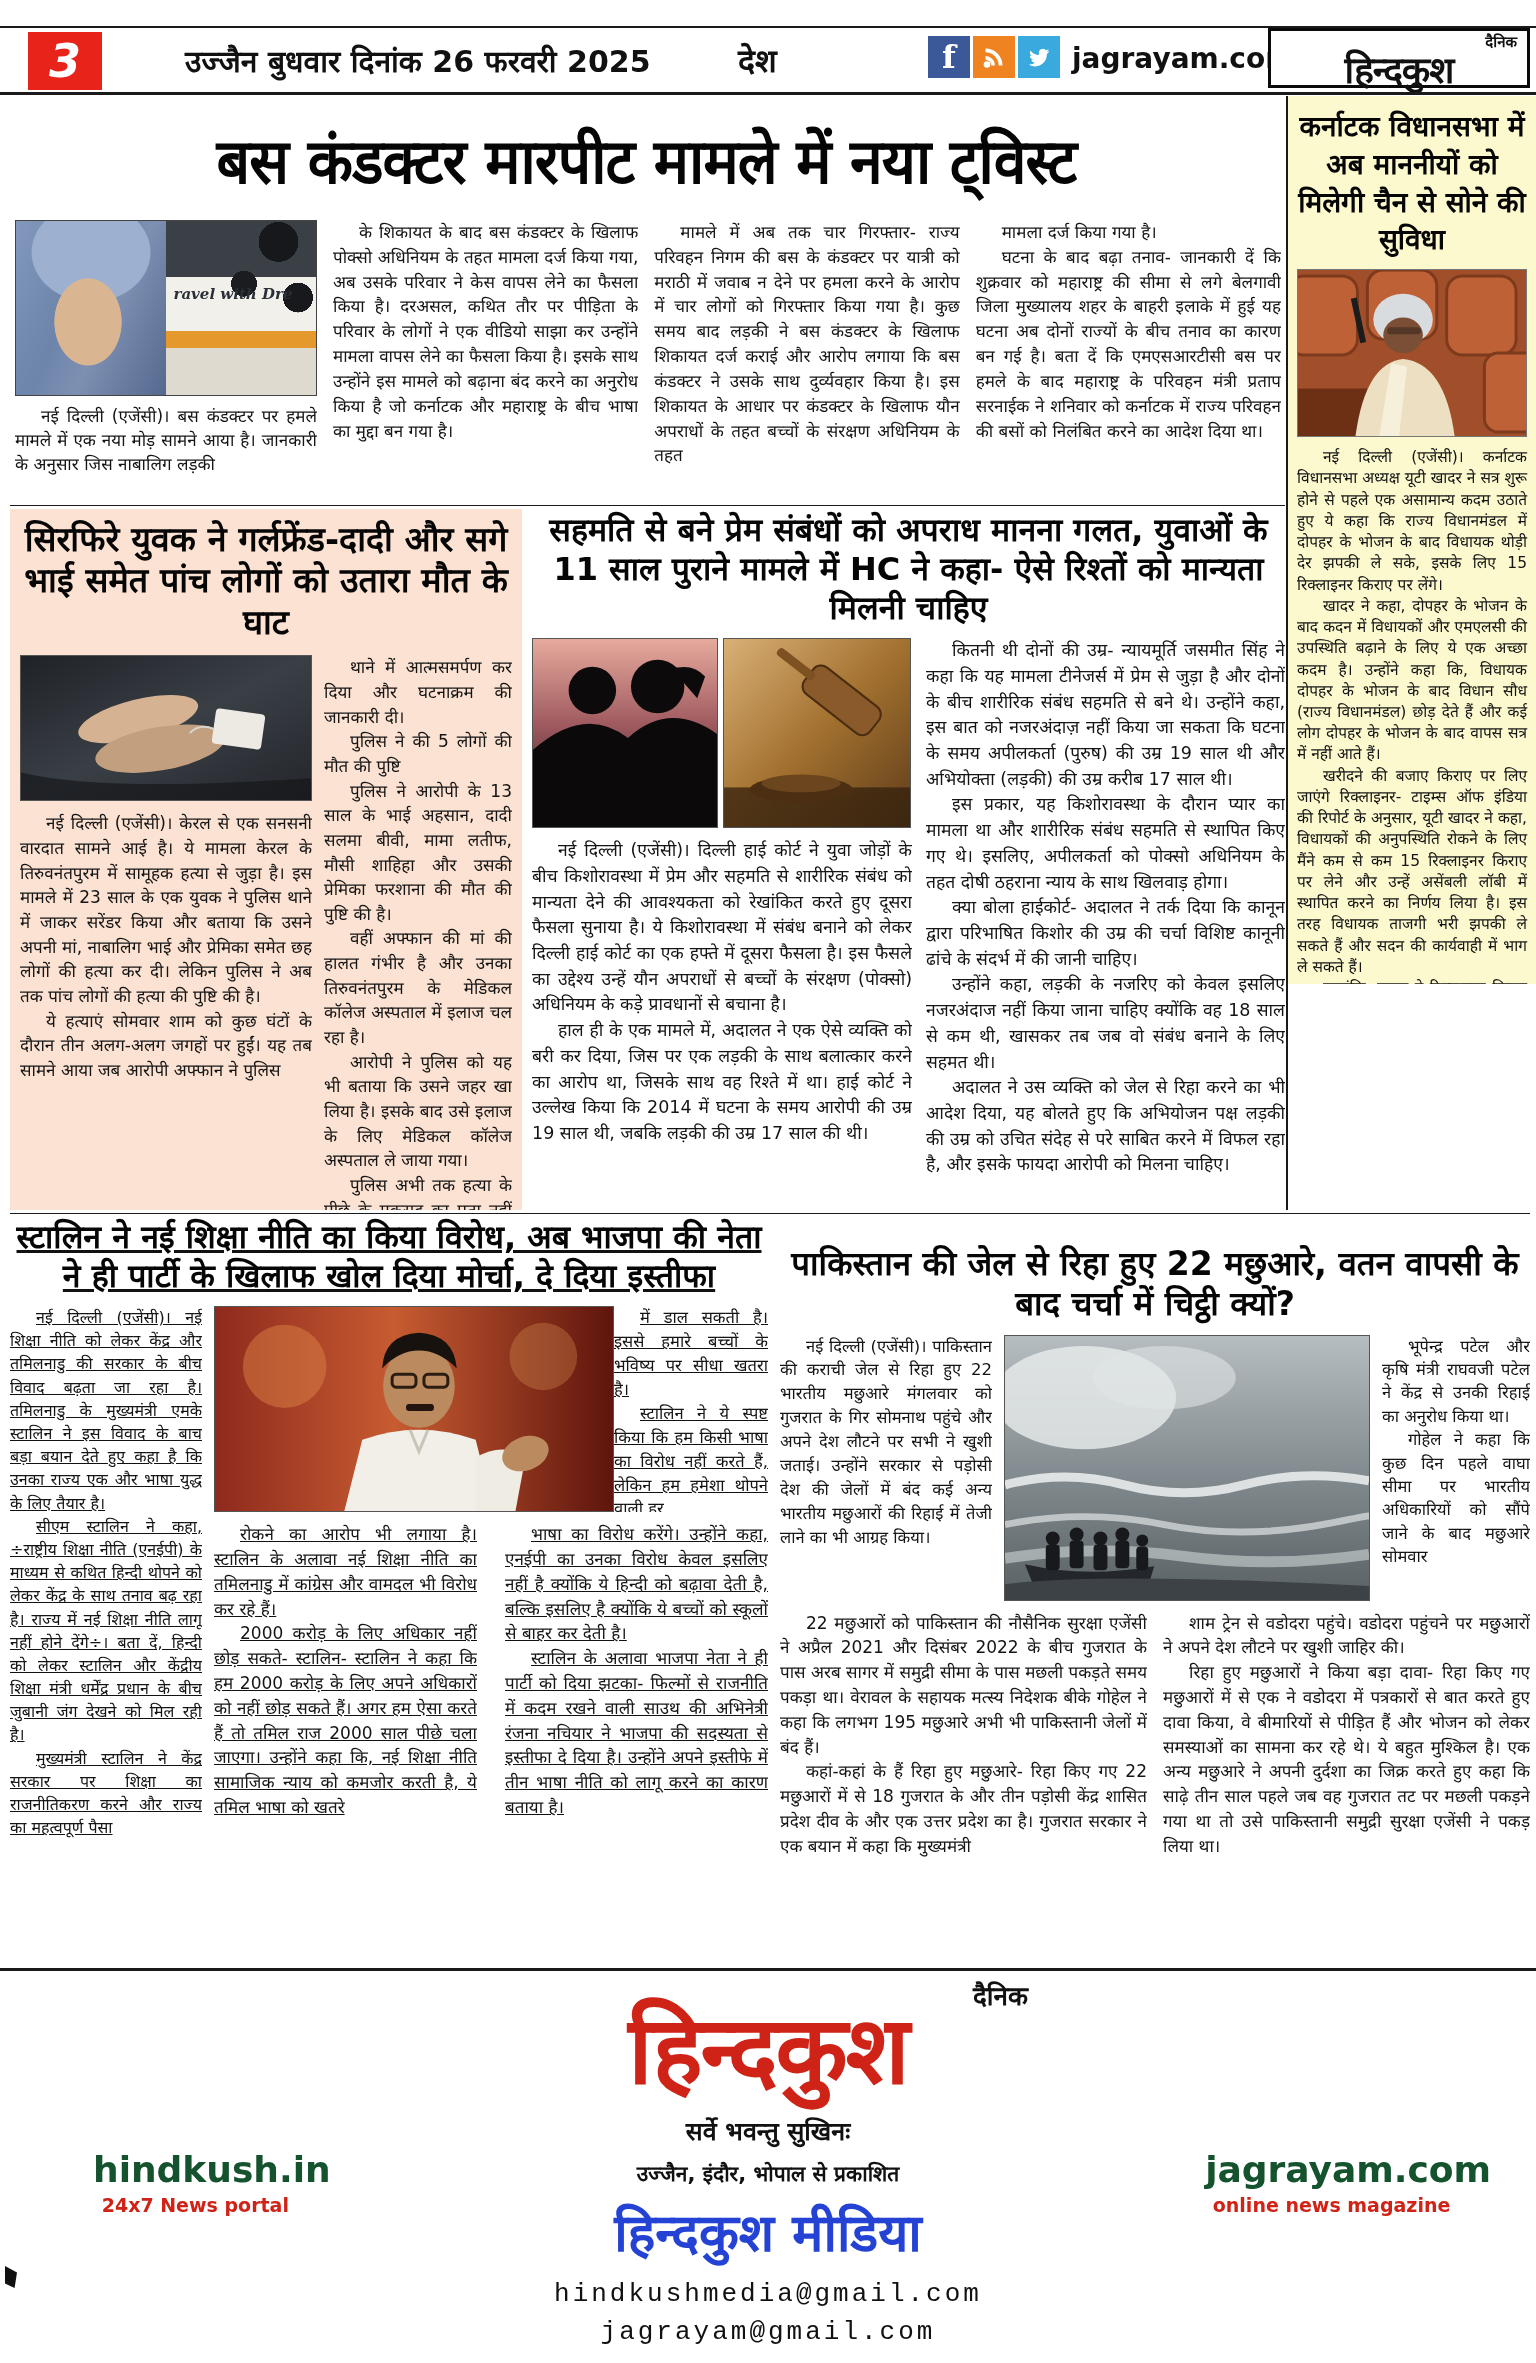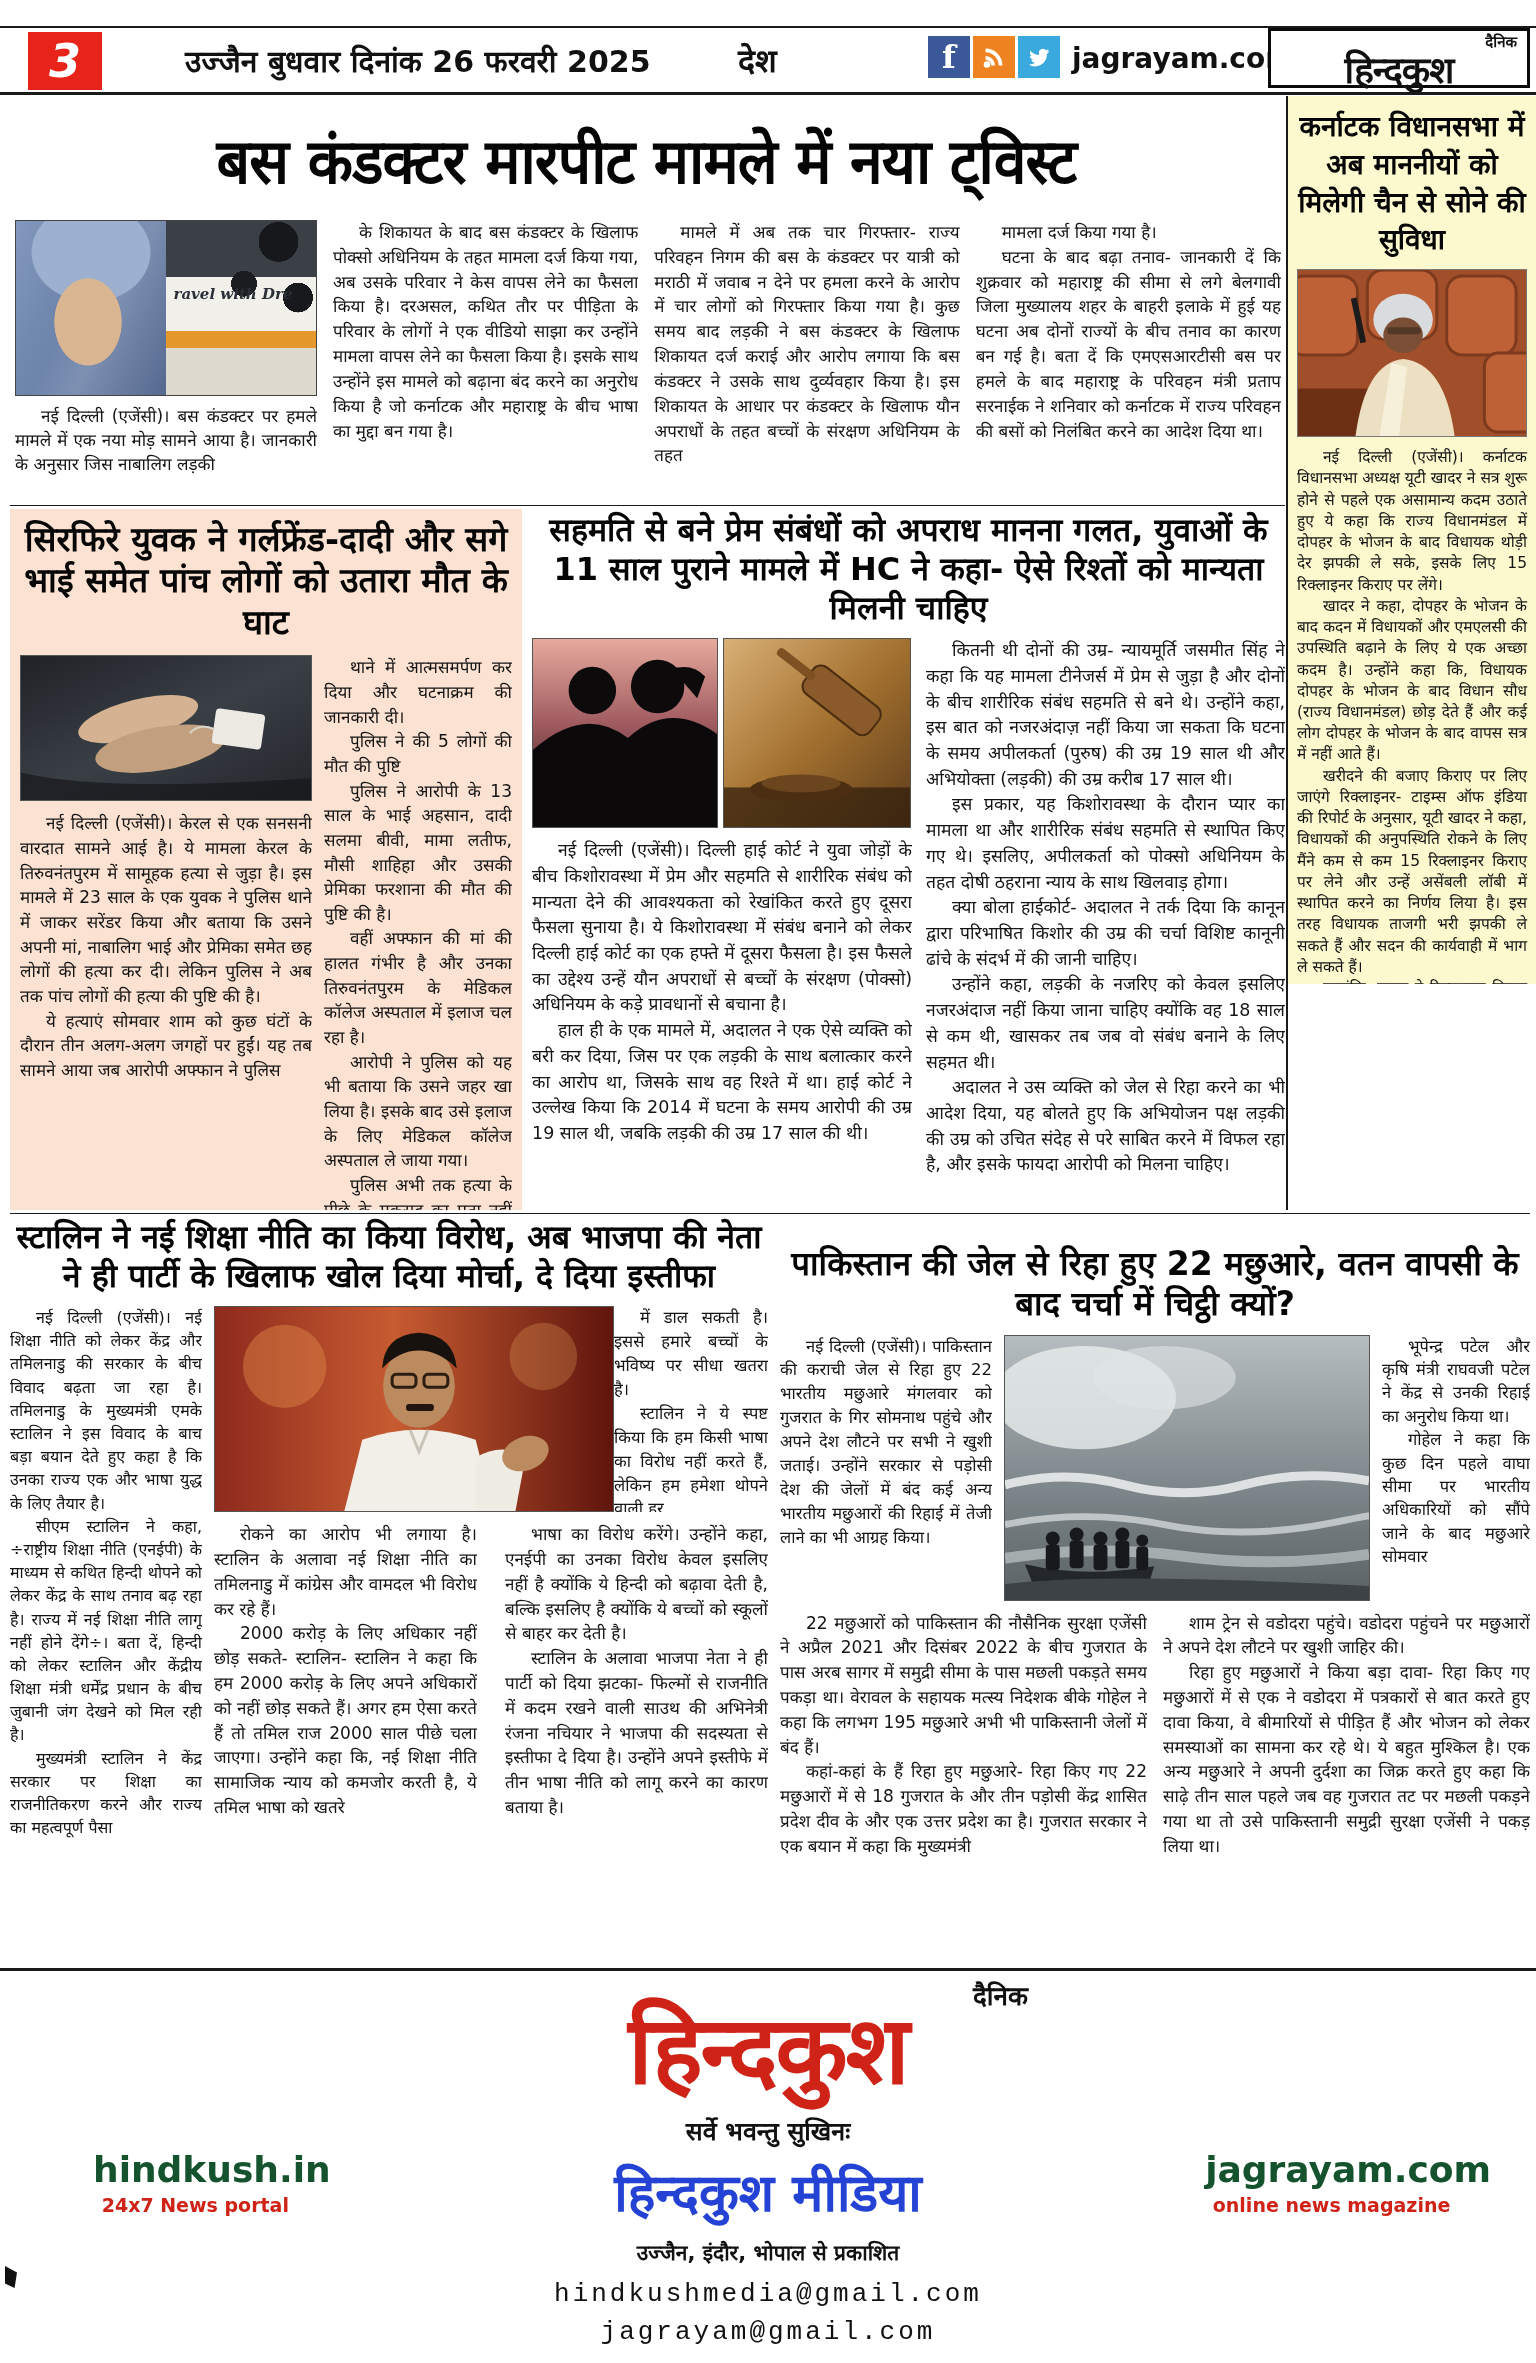--- a/index.html
+++ b/index.html
@@ -207,21 +207,21 @@
   <div class="bt" style="font-size:15.5px;line-height:1.37;">
       <p>नई दिल्ली (एजेंसी)। कर्नाटक विधानसभा अध्यक्ष यूटी खादर ने सत्र शुरू होने से पहले एक असामान्य कदम उठाते हुए ये कहा कि राज्य विधानमंडल में दोपहर के भोजन के बाद विधायक थोड़ी देर झपकी ले सके, इसके लिए 15 रिक्लाइनर किराए पर लेंगे।</p>
       <p>खादर ने कहा, दोपहर के भोजन के बाद कदन में विधायकों और एमएलसी की उपस्थिति बढ़ाने के लिए ये एक अच्छा कदम है। उन्होंने कहा कि, विधायक दोपहर के भोजन के बाद विधान सौध (राज्य विधानमंडल) छोड़ देते हैं और कई लोग दोपहर के भोजन के बाद वापस सत्र में नहीं आते हैं।</p>
       <p>खरीदने की बजाए किराए पर लिए जाएंगे रिक्लाइनर- टाइम्स ऑफ इंडिया की रिपोर्ट के अनुसार, यूटी खादर ने कहा, विधायकों की अनुपस्थिति रोकने के लिए मैंने कम से कम 15 रिक्लाइनर किराए पर लेने और उन्हें असेंबली लॉबी में स्थापित करने का निर्णय लिया है। इस तरह विधायक ताजगी भरी झपकी ले सकते हैं और सदन की कार्यवाही में भाग ले सकते हैं।</p>
       <p>हालांकि, खादर ने रिक्लाइनर किराए पर लेने की बात कही है, खरीदने से मना किया है।</p>
     </div>
 </div>
 
 <div class="abs rule" style="left:10px;top:1213px;width:1520px;height:1px;"></div>
 
-<div class="abs" style="left:10px;top:1218px;width:758px;height:746px;overflow:hidden;">
+<div class="abs" style="left:10px;top:1218px;width:758px;height:746px;overflow:hidden;text-decoration:underline;">
   <div class="h-sec" style="font-size:32px;padding:0 4px;">स्टालिन ने नई शिक्षा नीति का किया विरोध, अब भाजपा की नेता ने ही पार्टी के खिलाफ खोल दिया मोर्चा, दे दिया इस्तीफा</div>
   <div style="display:flex;gap:12px;margin-top:10px;height:642px;">
     <div class="col bt" style="width:192px;font-size:16px;line-height:1.45;">
         <p>नई दिल्ली (एजेंसी)। नई शिक्षा नीति को लेकर केंद्र और तमिलनाडु की सरकार के बीच विवाद बढ़ता जा रहा है। तमिलनाडु के मुख्यमंत्री एमके स्टालिन ने इस विवाद के बाच बड़ा बयान देते हुए कहा है कि उनका राज्य एक और भाषा युद्ध के लिए तैयार है।</p>
         <p>सीएम स्टालिन ने कहा, ÷राष्ट्रीय शिक्षा नीति (एनईपी) के माध्यम से कथित हिन्दी थोपने को लेकर केंद्र के साथ तनाव बढ़ रहा है। राज्य में नई शिक्षा नीति लागू नहीं होने देंगे÷। बता दें, हिन्दी को लेकर स्टालिन और केंद्रीय शिक्षा मंत्री धर्मेंद्र प्रधान के बीच जुबानी जंग देखने को मिल रही है।</p>
         <p>मुख्यमंत्री स्टालिन ने केंद्र सरकार पर शिक्षा का राजनीतिकरण करने और राज्य का महत्वपूर्ण पैसा</p>
       </div>
     <div style="flex:1;display:flex;flex-direction:column;">
       <div style="display:flex;height:206px;">
         <svg width="400" height="206" viewBox="0 0 400 206" preserveAspectRatio="none" style="border:1px solid #555;box-sizing:border-box;">
@@ -316,22 +316,22 @@
   </div>
 </div>
 
 <div class="abs rule" style="left:0;top:1968px;width:1536px;height:3px;"></div>
 <div class="abs" style="left:0;top:1971px;width:1536px;height:392px;background:#fff;">
   <div style="width:560px;margin:6px auto 0;">
     <div style="text-align:right;font-weight:800;font-size:26px;padding-right:20px;">दैनिक</div>
     <div style="text-align:center;font-size:94px;font-weight:800;color:#d02317;line-height:1.02;margin-top:-10px;letter-spacing:-2px;">हिन्दकुश</div>
   </div>
   <div style="text-align:center;font-weight:800;font-size:25px;margin-top:14px;">सर्वे भवन्तु सुखिनः</div>
+  <div style="text-align:center;font-weight:700;font-size:21px;margin-top:12px;">उज्जैन, इंदौर, भोपाल से प्रकाशित</div>
   <div style="text-align:center;font-weight:800;font-size:52px;color:#2443d4;margin-top:8px;">हिन्दकुश मीडिया</div>
-  <div style="text-align:center;font-weight:700;font-size:21px;margin-top:12px;">उज्जैन, इंदौर, भोपाल से प्रकाशित</div>
   <div style="text-align:center;margin-top:10px;font-family:'Liberation Mono',monospace;font-size:26px;letter-spacing:3px;line-height:1.45;">
     <div>hindkushmedia@gmail.com</div>
     <div>jagrayam@gmail.com</div>
   </div>
   <div class="abs" style="left:60px;top:178px;text-align:center;">
     <div class="footer-site">hindkush.in</div>
     <div class="footer-sub">24x7 News portal</div>
   </div>
   <div class="abs" style="right:45px;top:178px;text-align:center;">
     <div class="footer-site">jagrayam.com</div>

